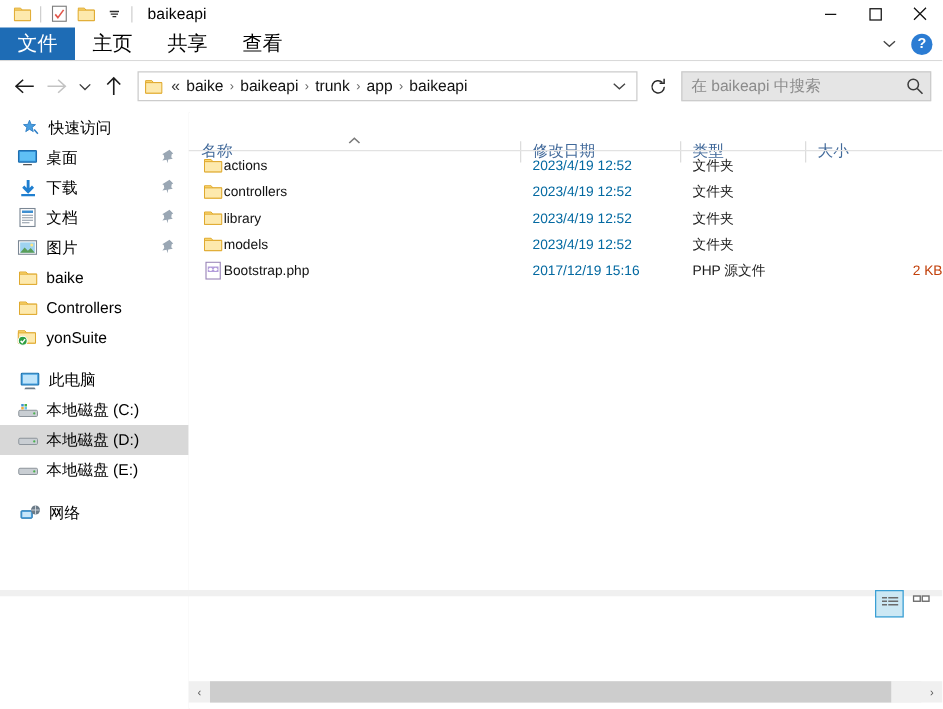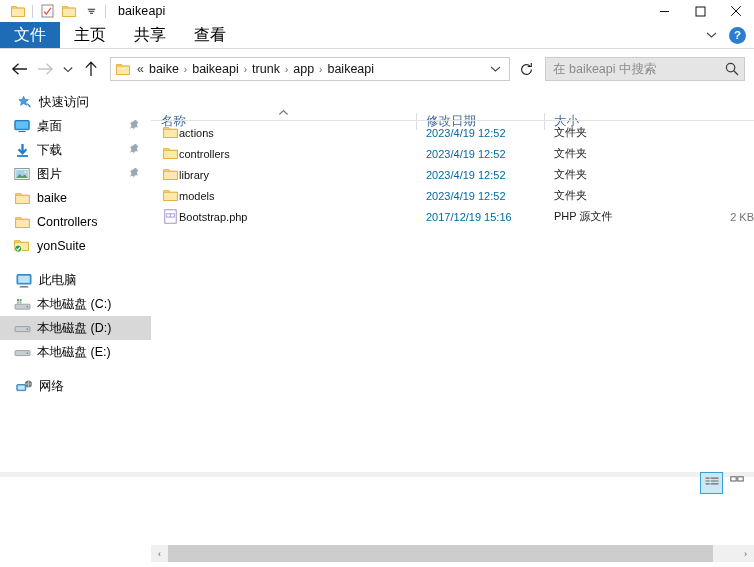--- a/index.html
+++ b/index.html
@@ -111,21 +111,21 @@
   .ch-size { width: 110px; }
   .sortcaret { position: absolute; left: 127px; top: -4px; }
   .header-rule { position: absolute; left: 0; top: 30px; width: 603px; height: 1px; background: #e2e2e2; }
 
   .filelist { position: absolute; left: 0; top: 32px; width: 603px; }
   .frow { height: 21px; display: flex; align-items: center; font-size: 11px; color: #111111; white-space: nowrap; }
   .f-ico { width: 28px; display: flex; align-items: center; justify-content: center; padding-left: 10px; }
   .f-name { width: 247px; overflow: hidden; }
   .f-date { width: 128px; color: #0369a1; }
   .f-type { width: 100px; color: #1a1a1a; }
-  .f-size { width: 100px; text-align: right; color: #737373; }
+  .f-size { width: 100px; text-align: right; color: #c2410c; }
 
   
   .hscroll { position: absolute; left: 151px; top: 455px; width: 603px; height: 17px; background: #f0f0f0; display: flex; align-items: center; }
   .hs-arrow { width: 17px; height: 17px; display: flex; align-items: center; justify-content: center; color: #5a5a5a; font-size: 9px; }
   .hs-track { position: relative; flex: 1; height: 17px; background: #f0f0f0; }
   .hs-thumb { position: absolute; left: 0; top: 0; width: 545px; height: 17px; background: #cdcdcd; }
 
   
   .statusbar { position: absolute; left: 0; top: 472px; width: 754px; height: 5px; background: #f0f0f0; }
   .viewbtns { position: absolute; right: 6px; top: 472px; display: flex; gap: 2px; }
@@ -303,20 +303,35 @@
             </svg>
         </span>
         <span class="nav-label">下载</span>
         <span class="pin">
           <svg width="10" height="12" viewBox="0 0 10 12">
               <path d="M6.6 0.8l3 3-1.2.5-.4 2.4L9.2 8l-3.6.6L4.9 11.5 4.3 8.8 0.9 9.4 2.4 7.3 2 4.9 0.8 4.4z" fill="#9aa7b4"></path>
             </svg>
         </span>
       </div>
 
+      <div class="nav-item lvl1">
+        <span class="nav-ico">
+          <svg width="14" height="16" viewBox="0 0 14 16">
+              <rect x="1" y="0.8" width="12" height="14.4" fill="#ffffff" stroke="#7b8794" stroke-width="0.9"></rect>
+              <rect x="2.6" y="2.4" width="8.8" height="2" fill="#3f8fd0"></rect>
+              <path d="M2.6 6.2h8.8M2.6 8.2h8.8M2.6 10.2h8.8M2.6 12.2h6" stroke="#8a97a4" stroke-width="0.9"></path>
+            </svg>
+        </span>
+        <span class="nav-label">文档</span>
+        <span class="pin">
+          <svg width="10" height="12" viewBox="0 0 10 12">
+              <path d="M6.6 0.8l3 3-1.2.5-.4 2.4L9.2 8l-3.6.6L4.9 11.5 4.3 8.8 0.9 9.4 2.4 7.3 2 4.9 0.8 4.4z" fill="#9aa7b4"></path>
+            </svg>
+        </span>
+      </div>
 
       <div class="nav-item lvl1">
         <span class="nav-ico">
           <svg width="16" height="14" viewBox="0 0 16 14">
               <rect x="0.8" y="1.6" width="14.4" height="10.8" fill="#ffffff" stroke="#7b8794" stroke-width="0.9"></rect>
               <rect x="2.1" y="2.9" width="11.8" height="8.2" fill="#9fd3f0"></rect>
               <path d="M2.1 11.1l3.6-4.2 2.6 2.6 2.3-2.1 3.3 3.7z" fill="#5a9e5a"></path>
               <circle cx="11.4" cy="5" r="1.2" fill="#ffe680"></circle>
             </svg>
         </span>
@@ -433,20 +448,24 @@
           <span class="sortcaret">
             <svg width="11" height="7" viewBox="0 0 11 7">
                 <path d="M1.4 5.4L5.5 1.6l4.1 3.8" fill="none" stroke="#7a7a7a" stroke-width="1.3"></path>
               </svg>
           </span>
           <span>名称</span>
         </div>
         <div class="ch ch-date">
           <span class="ch-div"></span>
           <span>修改日期</span>
+        </div>
+        <div class="ch ch-type">
+          <span class="ch-div"></span>
+          <span>类型</span>
         </div>
         <div class="ch ch-size">
           <span class="ch-div"></span>
           <span>大小</span>
         </div>
       </div>
       <div class="header-rule"></div>
 
       <div class="filelist">
 

